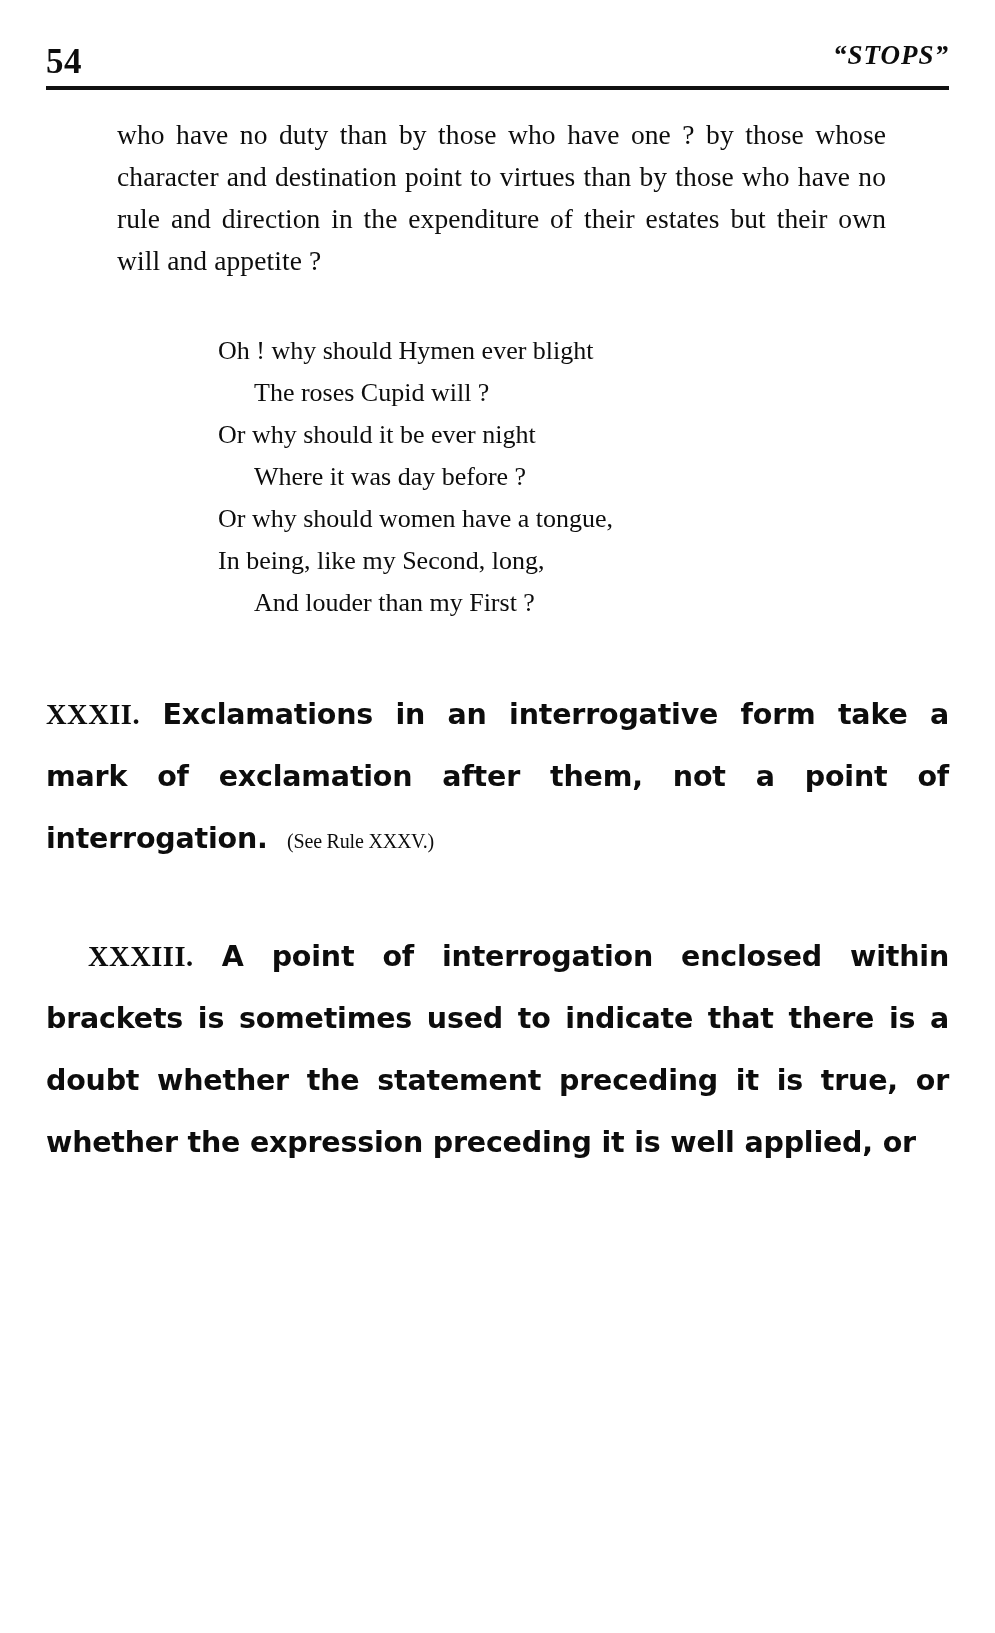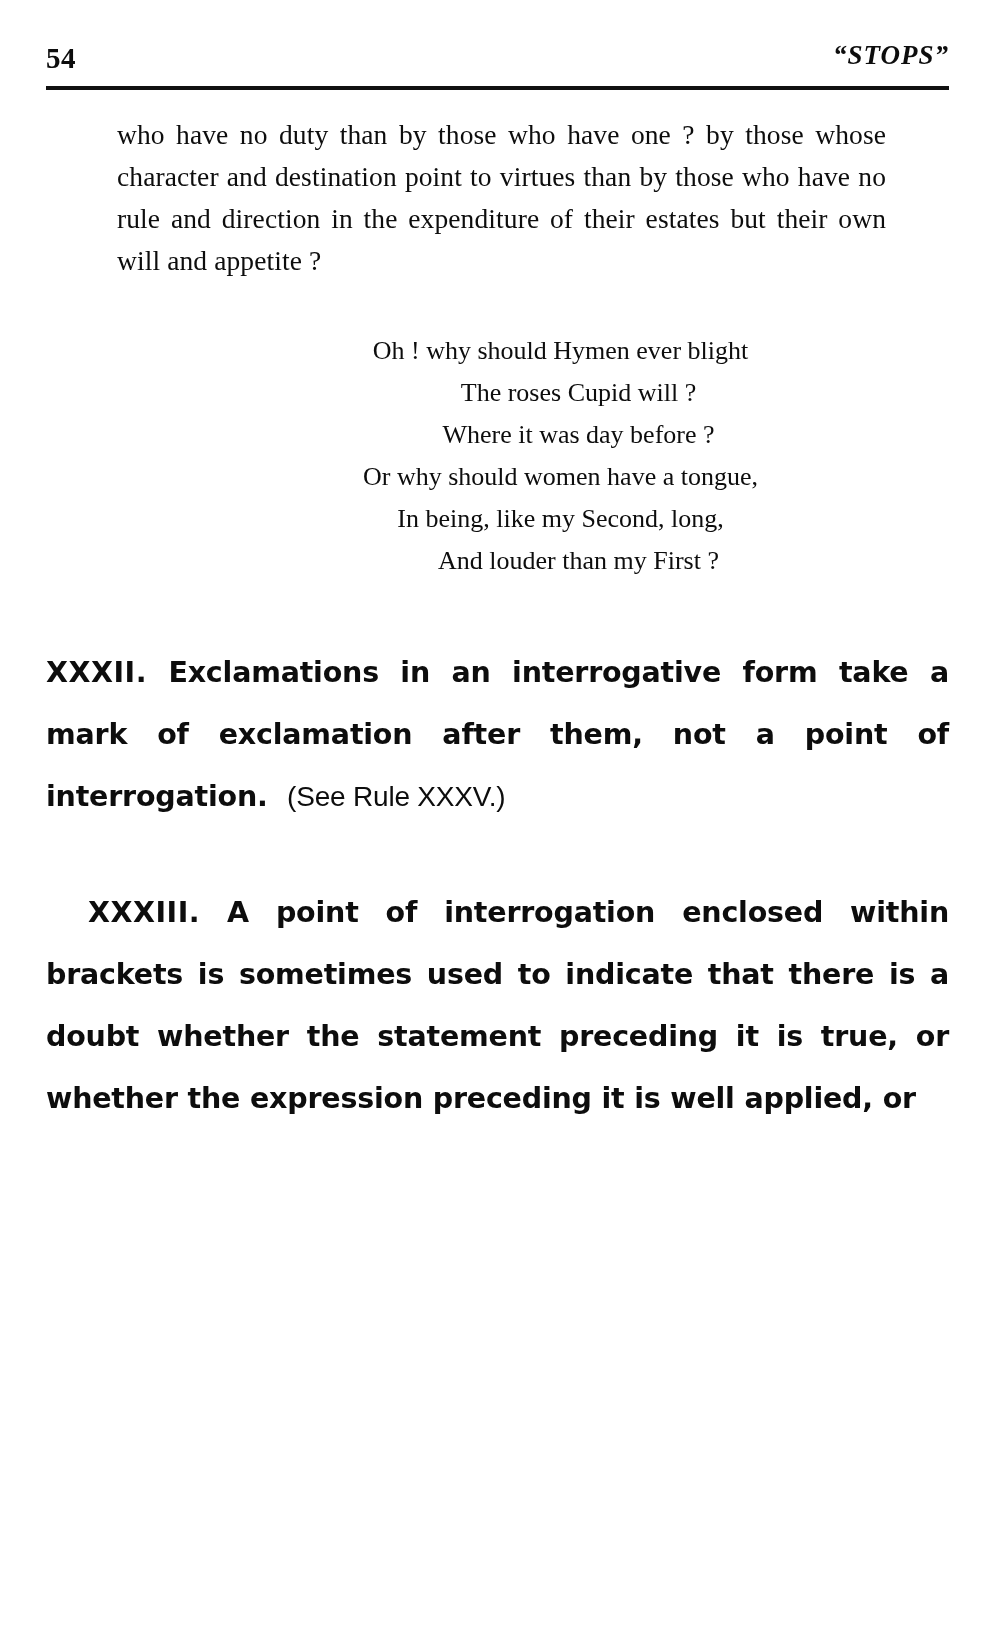--- a/index.html
+++ b/index.html
@@ -28,21 +28,21 @@
     position: relative;
     margin: 22px 46px 0 46px;
     height: 46px;
   }
   .folio {
     position: absolute;
     left: 0;
     top: 20px;
     font-family: "Liberation Serif", serif;
     font-weight: bold;
-    font-size: 29px;
+    font-size: 35px;
     letter-spacing: 0.5px;
   }
   .running-title {
     position: absolute;
     left: 0;
     right: 0;
     top: 18px;
     text-align: right;
     font-family: "Liberation Serif", serif;
     font-style: italic;
@@ -72,21 +72,21 @@
   }
   p.para.indent {
     text-indent: 34px;
   }
 
   
   .verse {
     margin: 48px 0 4px 0;
     font-size: 26px;
     line-height: 42px;
-    text-align: center;
+    text-align: left;
     padding-left: 118px;
   }
   .verse .v-line {
     white-space: pre;
   }
   .verse .v-line.in {
     padding-left: 36px;
   }
 
   
@@ -97,25 +97,26 @@
     font-family: "DejaVu Sans", sans-serif;
     font-weight: bold;
     font-size: 28.5px;
     line-height: 62px;
     text-align: justify;
     text-justify: inter-word;
     letter-spacing: -0.2px;
   }
   .rule-para .numeral {
     letter-spacing: 0.5px;
+    font-family: Liberation Serif, serif;
   }
   .rule-para .note {
-    font-family: Liberation Sans, sans-serif;
+    font-family: Liberation Serif, serif;
     font-weight: normal;
-    font-size: 28px;
+    font-size: 20px;
   }
   .rule-block.second {
     margin-top: 54px;
   }
   .rule-para.hang {
     text-indent: 42px;
   }
 </style>
 </head>
 <body>
@@ -127,20 +128,21 @@
     <span class="running-title">“STOPS”</span>
     <div class="rule"></div>
   </div>
 
   <div class="body-block">
     <p class="para">who have no duty than by those who have one ? by those whose character and destination point to virtues than by those who have no rule and direction in the expenditure of their estates but their own will and appetite ?</p>
 
     <div class="verse">
       <div class="v-line">Oh ! why should Hymen ever blight</div>
       <div class="v-line in">The roses Cupid will ?</div>
+      <div class="v-line">Or why should it be ever night</div>
       <div class="v-line in">Where it was day before ?</div>
       <div class="v-line">Or why should women have a tongue,</div>
       <div class="v-line">In being, like my Second, long,</div>
       <div class="v-line in">And louder than my First ?</div>
     </div>
   </div>
 
   <div class="rule-block">
     <div class="rule-para">
       <span class="numeral">XXXII.</span><span> Exclamations in an interrogative form take a mark of exclamation after them, not a point of interrogation.</span>&nbsp;&nbsp;<span class="note">(See Rule XXXV.)</span>

